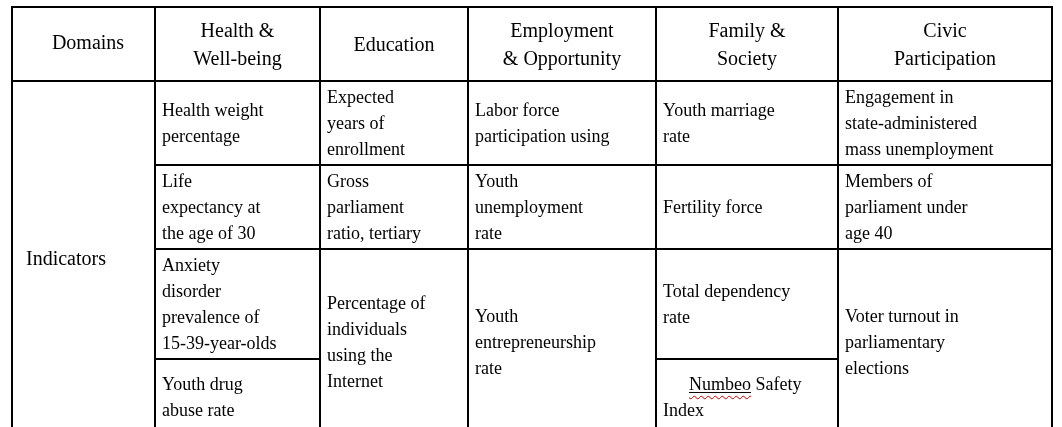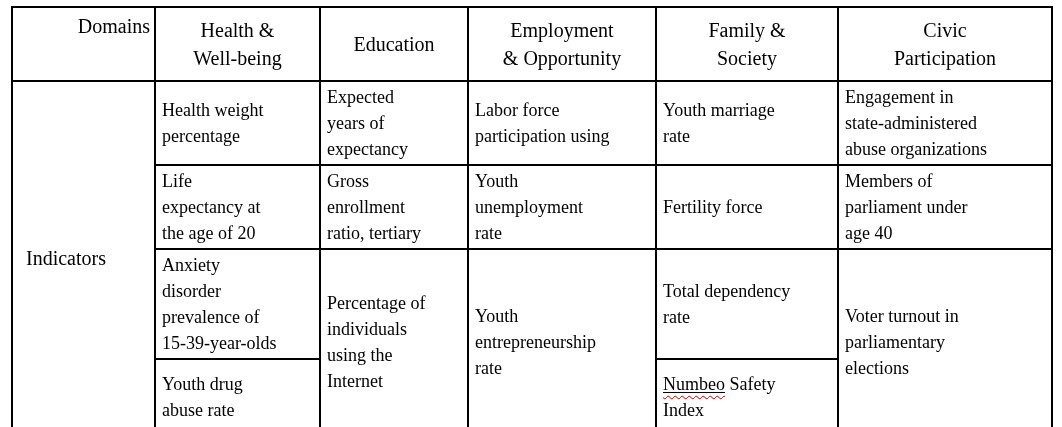--- a/index.html
+++ b/index.html
@@ -46,23 +46,23 @@
   tr.r4 { height: 76px; }
   
   .domains-table th {
     font-size: 20px;
     line-height: 28px;
     text-align: center;
     vertical-align: middle;
     padding: 2px 4px;
   }
   th.corner {
-    text-align: right;
+    text-align: center;
     vertical-align: top;
-    padding: 4px 4px 2px 13px;
+    padding: 20px 4px 2px 13px;
     font-family: Liberation Serif, serif;
   }
   
   .domains-table td {
     font-size: 18px;
     line-height: 26px;
     text-align: left;
     vertical-align: middle;
     padding: 2px 5px 2px 6px;
   }
@@ -70,20 +70,21 @@
     font-size: 20px;
     line-height: 28px;
     padding-left: 13px;
     vertical-align: middle;
   }
   
   .squiggle {
     text-decoration: underline wavy #c00000;
     text-decoration-thickness: 1px;
     text-underline-offset: 5px;
+    margin-left: 26px;
   }
   .squiggle .ul {
     text-decoration: underline solid #000000;
     text-decoration-thickness: 1px;
     text-underline-offset: 2px;
   }
 </style>
 </head>
 <body>
 
@@ -109,35 +110,35 @@
 Society</th>
         <th>Civic
 Participation</th>
       </tr>
       <tr class="r1">
         <td class="rowlabel" rowspan="4">Indicators</td>
         <td>Health weight
 percentage</td>
         <td>Expected
 years of
-expectancy</td>
+enrollment</td>
         <td>Labor force
 participation using</td>
         <td>Youth marriage
 rate</td>
         <td>Engagement in
 state-administered
-abuse organizations</td>
+mass unemployment</td>
       </tr>
       <tr class="r2">
         <td>Life
 expectancy at
-the age of 20</td>
+the age of 30</td>
         <td>Gross
-enrollment
+parliament
 ratio, tertiary</td>
         <td>Youth
 unemployment
 rate</td>
         <td>Fertility force</td>
         <td>Members of
 parliament under
 age 40</td>
       </tr>
       <tr class="r3">

